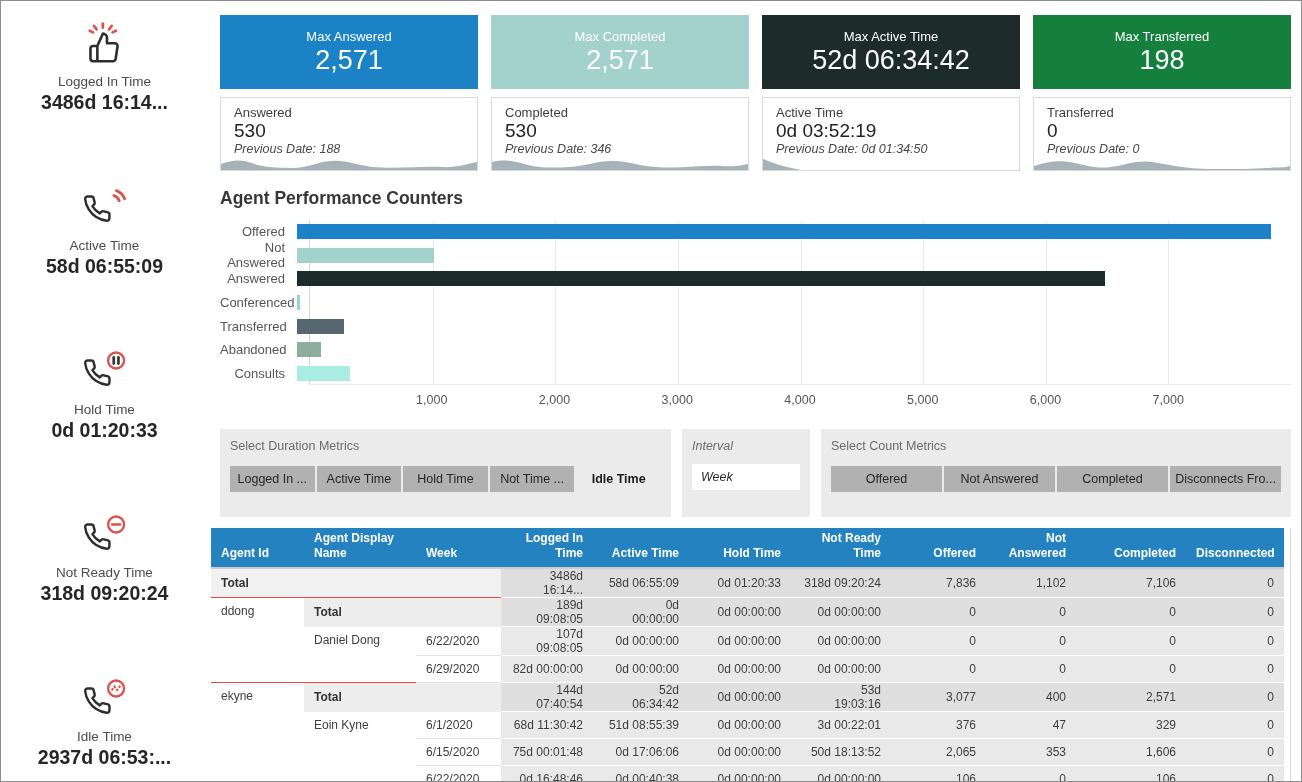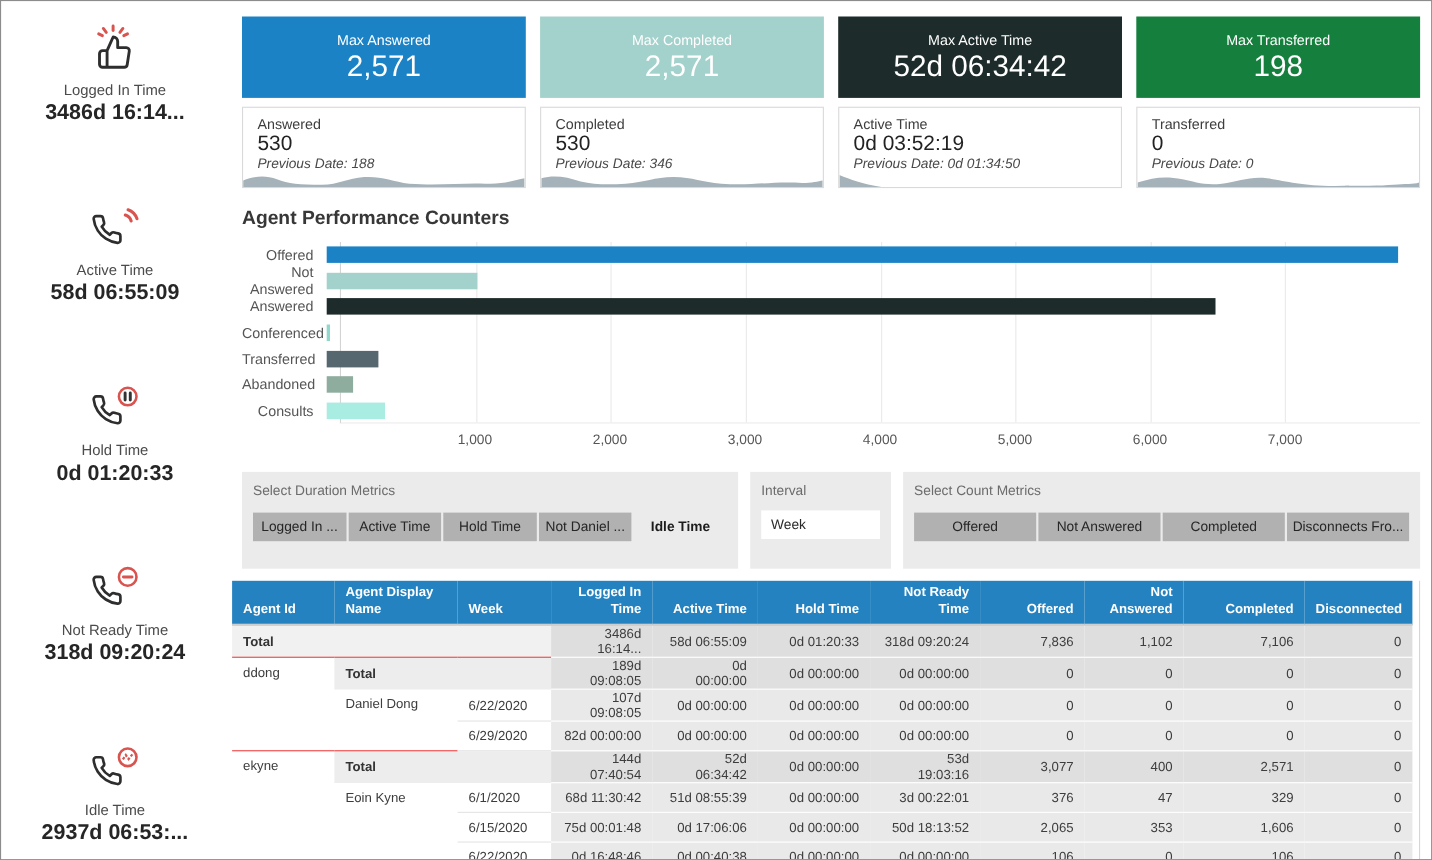--- a/index.html
+++ b/index.html
@@ -39,21 +39,21 @@
   .bar-label { width:77px; padding-right:12px; text-align:right; font-size:13px; color:#555; flex:none; }
   .bar-track { flex:1; position:relative; height:15px; }
   .bar { position:absolute; left:0; top:0; bottom:0; }
   .axis { position:relative; height:20px; margin-left:89px; margin-top:8px; }
   .tick { position:absolute; transform:translateX(-50%); font-size:12.5px; color:#555; white-space:nowrap; }
 
   
   .filters { display:flex; gap:11px; margin:14px 10px 0 12px;justify-content:center; }
   .panel { background:#ebebeb; height:88px; padding:10px 10px; }
   .panel-duration { width:451px; flex:none; }
-  .panel-interval { width:128px; flex:none; }
+  .panel-interval { width:128px; flex:none;font-style:italic; }
   .panel-count { flex:1; }
   .panel-title { font-size:12.5px; color:#6c6c6c; }
   .btn-row { display:flex; gap:2px; margin-top:13px; }
   .fbtn { flex:1; background:#b1b1b1; color:#262626; font-size:12.5px; text-align:center; padding:6px 2px; white-space:nowrap; overflow:hidden; cursor:pointer; }
   .fbtn.unselected { background:transparent; font-weight:700; color:#1c1c1c; }
   .interval-input { background:#fff; margin-top:11px; padding:6px 9px; font-size:12.5px; color:#2a2a2a; cursor:pointer; }
 
   
   .table-wrap { margin:11px 10px 0 3px; position:relative; }
   table { border-collapse:collapse; table-layout:fixed; width:1073px; font-size:12px; color:#3d3d3d; border-bottom:2px solid #9cc0d6; }
@@ -284,21 +284,21 @@
       </div>
     </section>
 
     <section class="filters">
       <div class="panel panel-duration">
         <div class="panel-title">Select Duration Metrics</div>
         <div class="btn-row" id="duration-buttons">
             <div class="fbtn">Logged In ...</div>
             <div class="fbtn">Active Time</div>
             <div class="fbtn">Hold Time</div>
-            <div class="fbtn">Not Daniel ...</div>
+            <div class="fbtn">Not Time ...</div>
             <div class="fbtn unselected">Idle Time</div>
           </div>
       </div>
       <div class="panel panel-interval">
         <div class="panel-title">Interval</div>
         <div class="interval-input">Week</div>
       </div>
       <div class="panel panel-count">
         <div class="panel-title">Select Count Metrics</div>
         <div class="btn-row" id="count-buttons">

